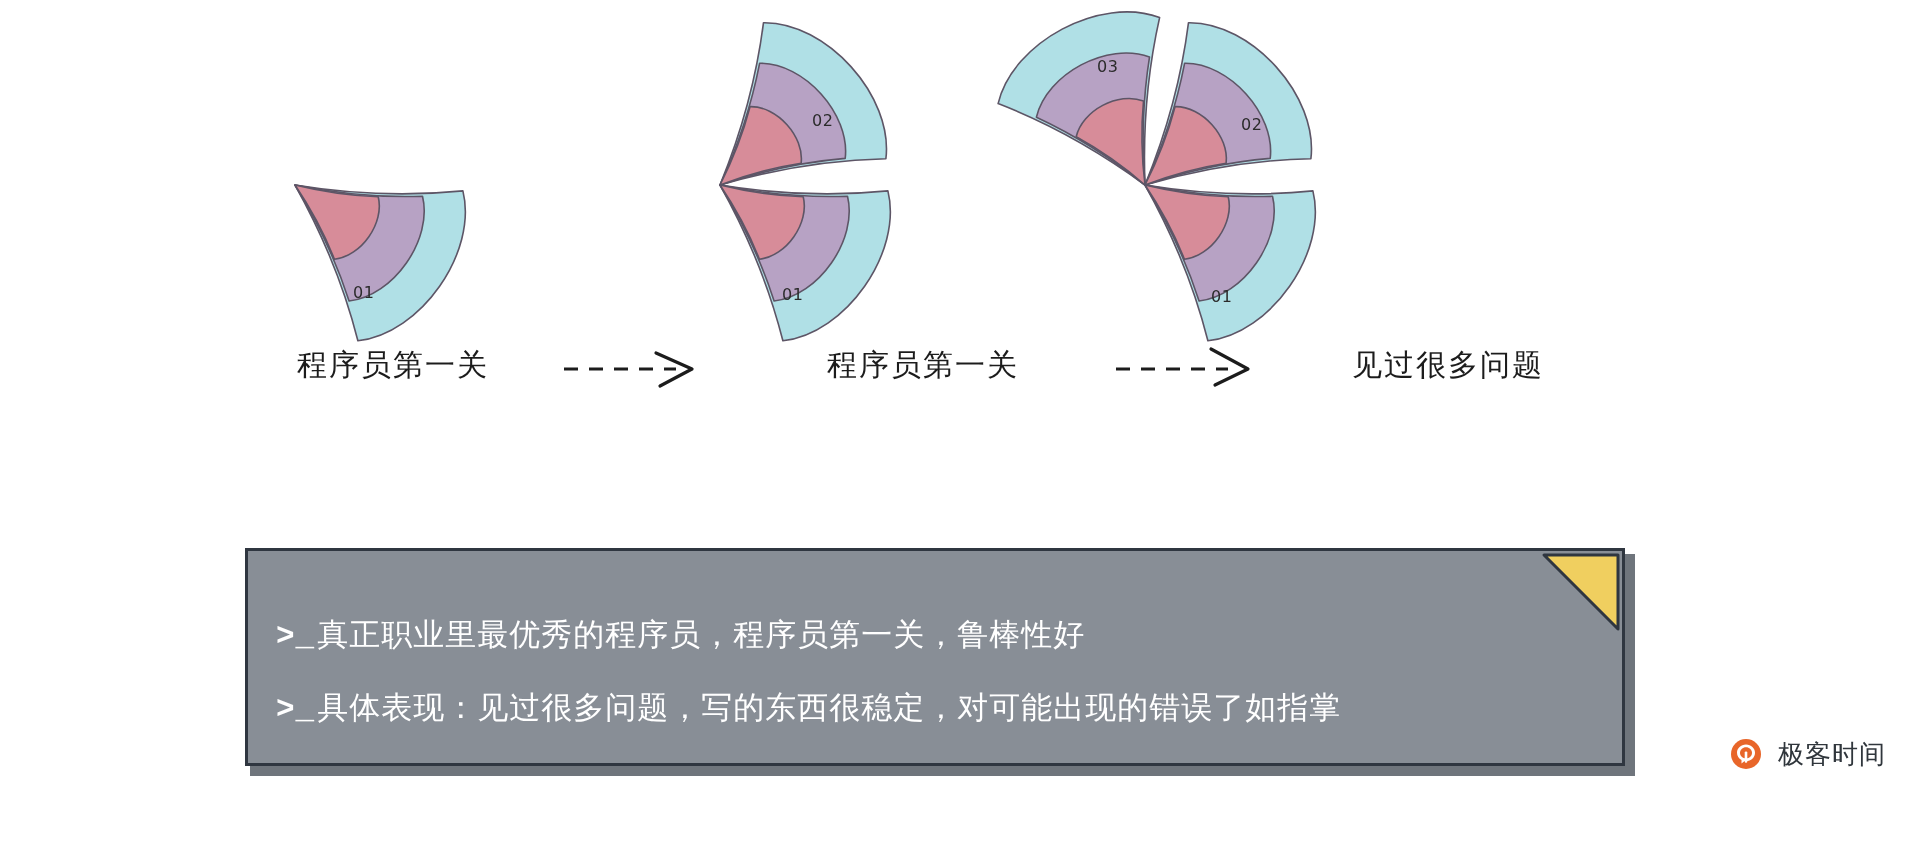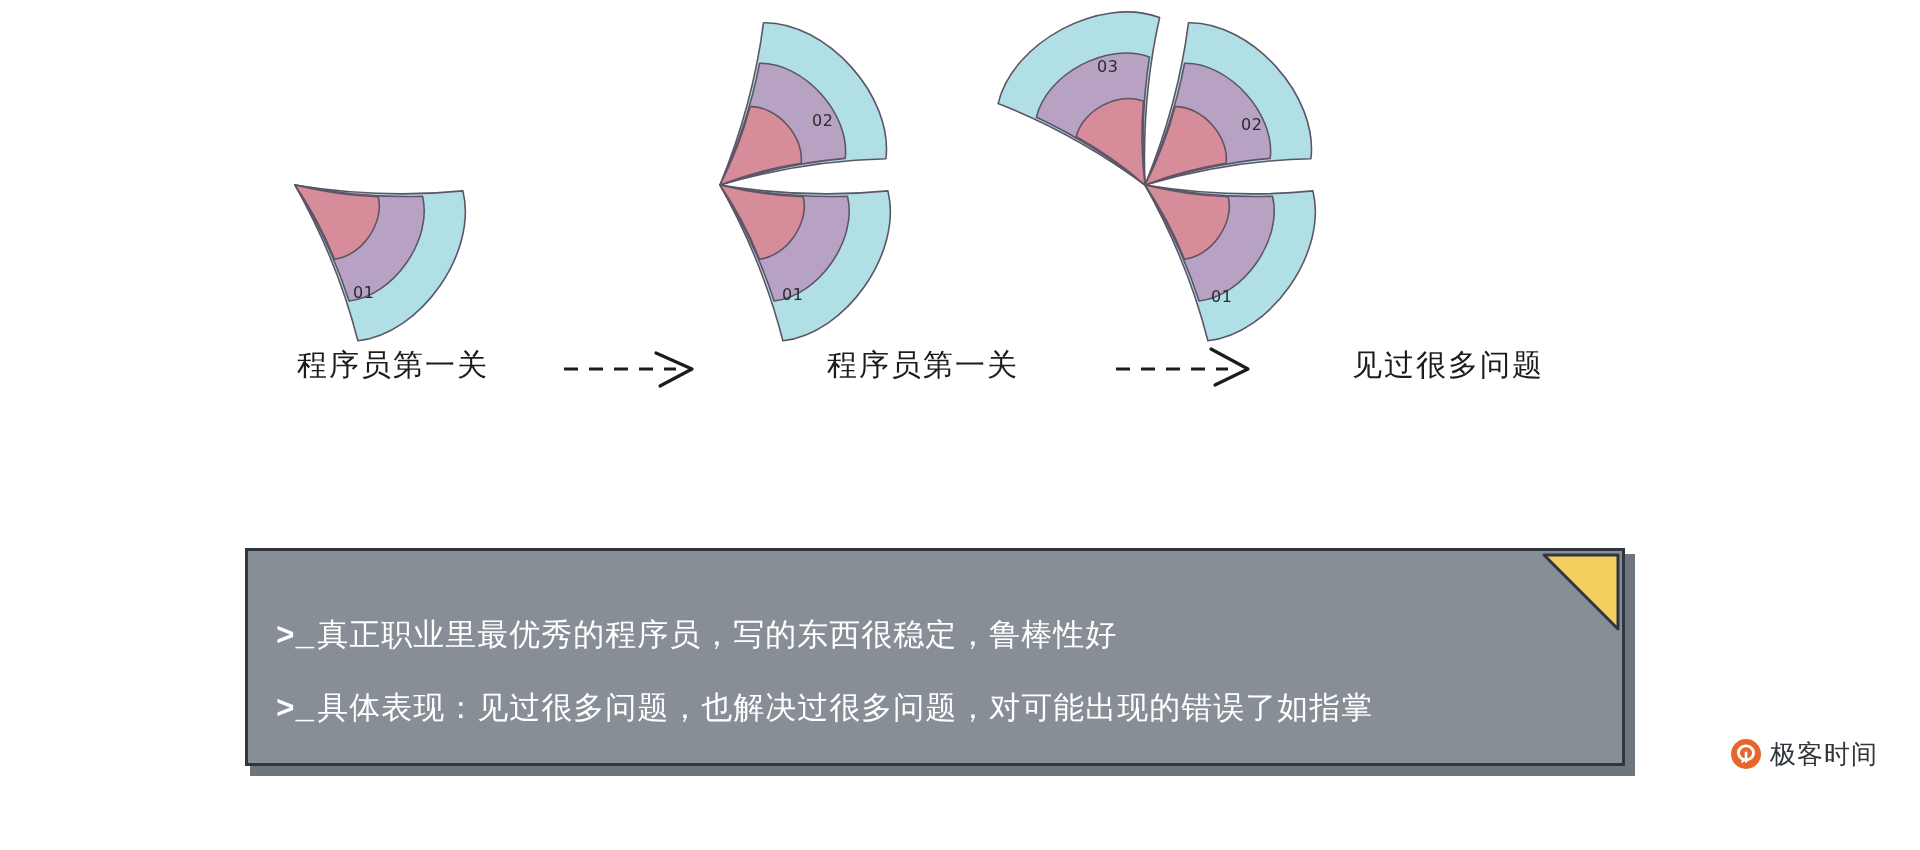--- a/index.html
+++ b/index.html
@@ -103,21 +103,21 @@
     width: 78px; height: 78px;
   }
   .fold svg { display: block; overflow: visible; }
 
   
   .brand {
     position: absolute;
     left: 1730px; top: 738px;
     display: flex;
     align-items: center;
-    gap: 8px;
+    gap: 16px;
   }
   .brand-mark { width: 32px; height: 32px; display: block; }
   .brand-text {
     font-size: 26px;
     color: #30363c;
     letter-spacing: 1px;
     font-weight: 500;
     line-height: 32px;
   }
 </style>
@@ -189,25 +189,25 @@
 
     <div class="caption" style="left:1352px;">见过很多问题</div>
 
   </div>
 
   <div class="msgbox-wrap">
     <div class="msgbox-shadow"></div>
     <div class="msgbox">
 
       <div class="msg-line l1">
-        <span class="prompt">&gt;_</span><span>真正职业里最优秀的程序员，写的东西很稳定，鲁棒性好</span>
+        <span class="prompt">&gt;_</span><span>真正职业里最优秀的程序员，程序员第一关，鲁棒性好</span>
       </div>
 
       <div class="msg-line l2">
-        <span class="prompt">&gt;_</span><span>具体表现：见过很多问题，也解决过很多问题，对可能出现的错误了如指掌</span>
+        <span class="prompt">&gt;_</span><span>具体表现：见过很多问题，写的东西很稳定，对可能出现的错误了如指掌</span>
       </div>
 
       <div class="fold">
         <svg width="78" height="78" viewBox="0 0 78 78">
           <path d="M2,2 L76,2 L76,76 Z" fill="#f0cf5f" stroke="#2f3640" stroke-width="3" stroke-linejoin="round"></path>
         </svg>
       </div>
 
     </div>
   </div>

